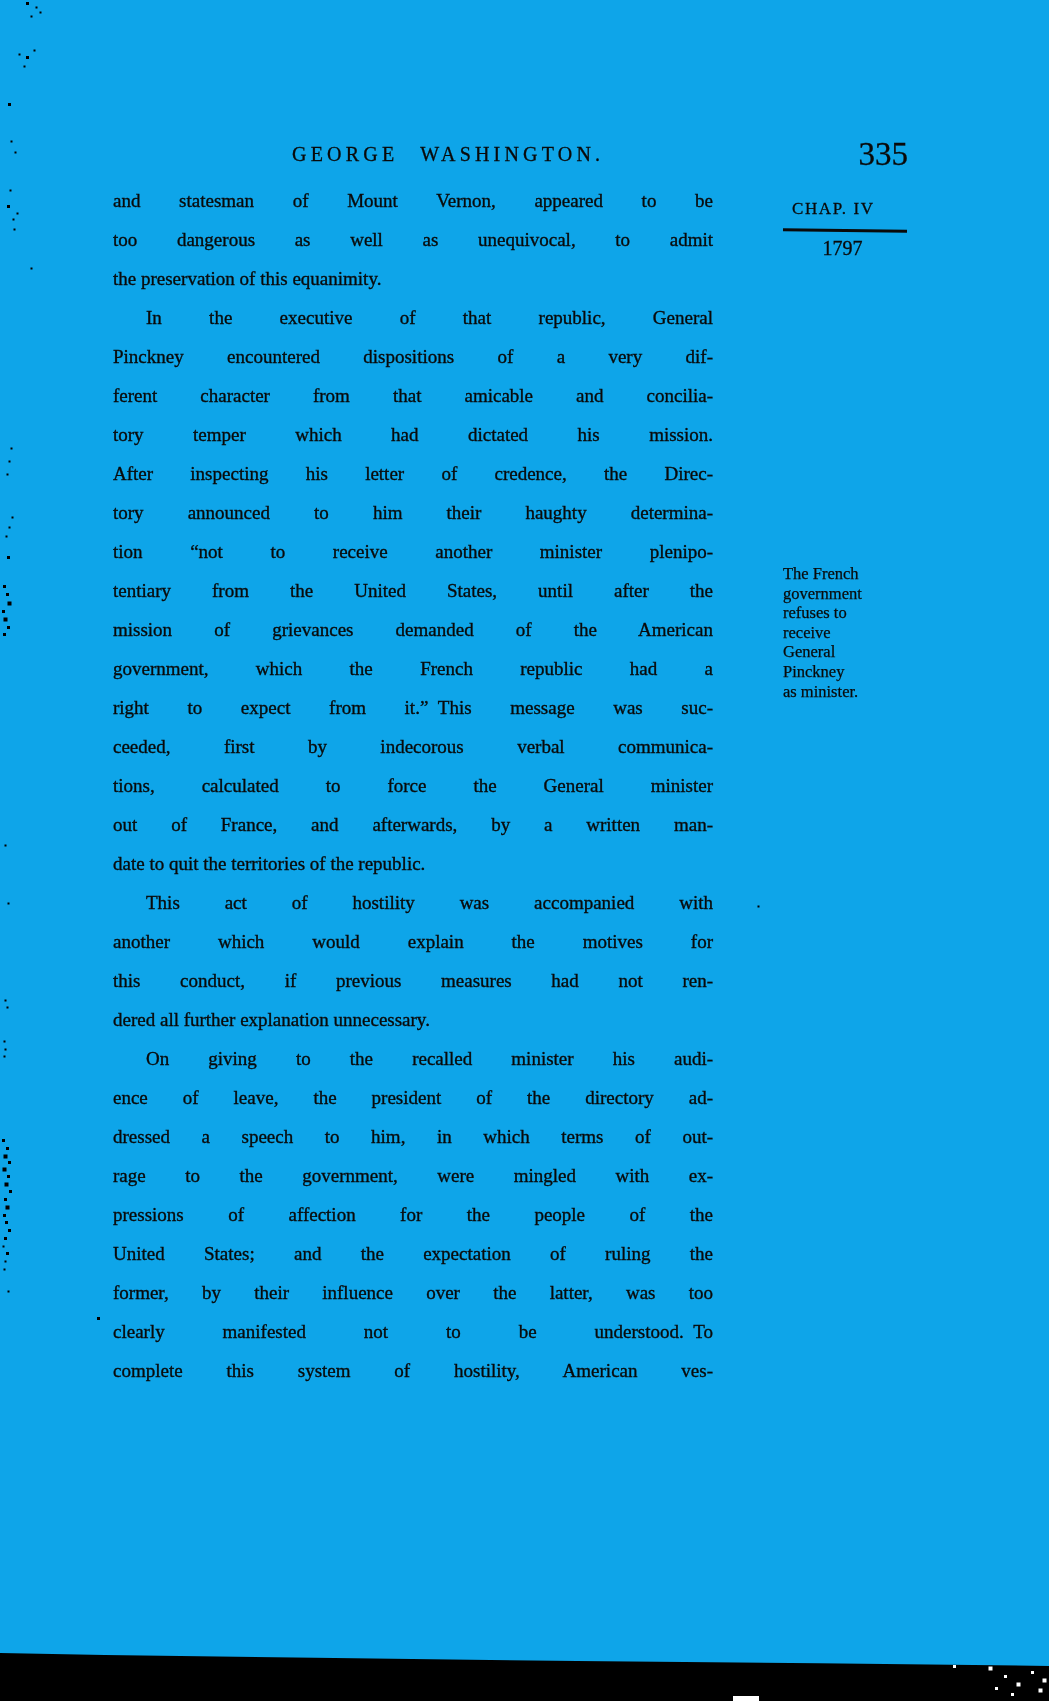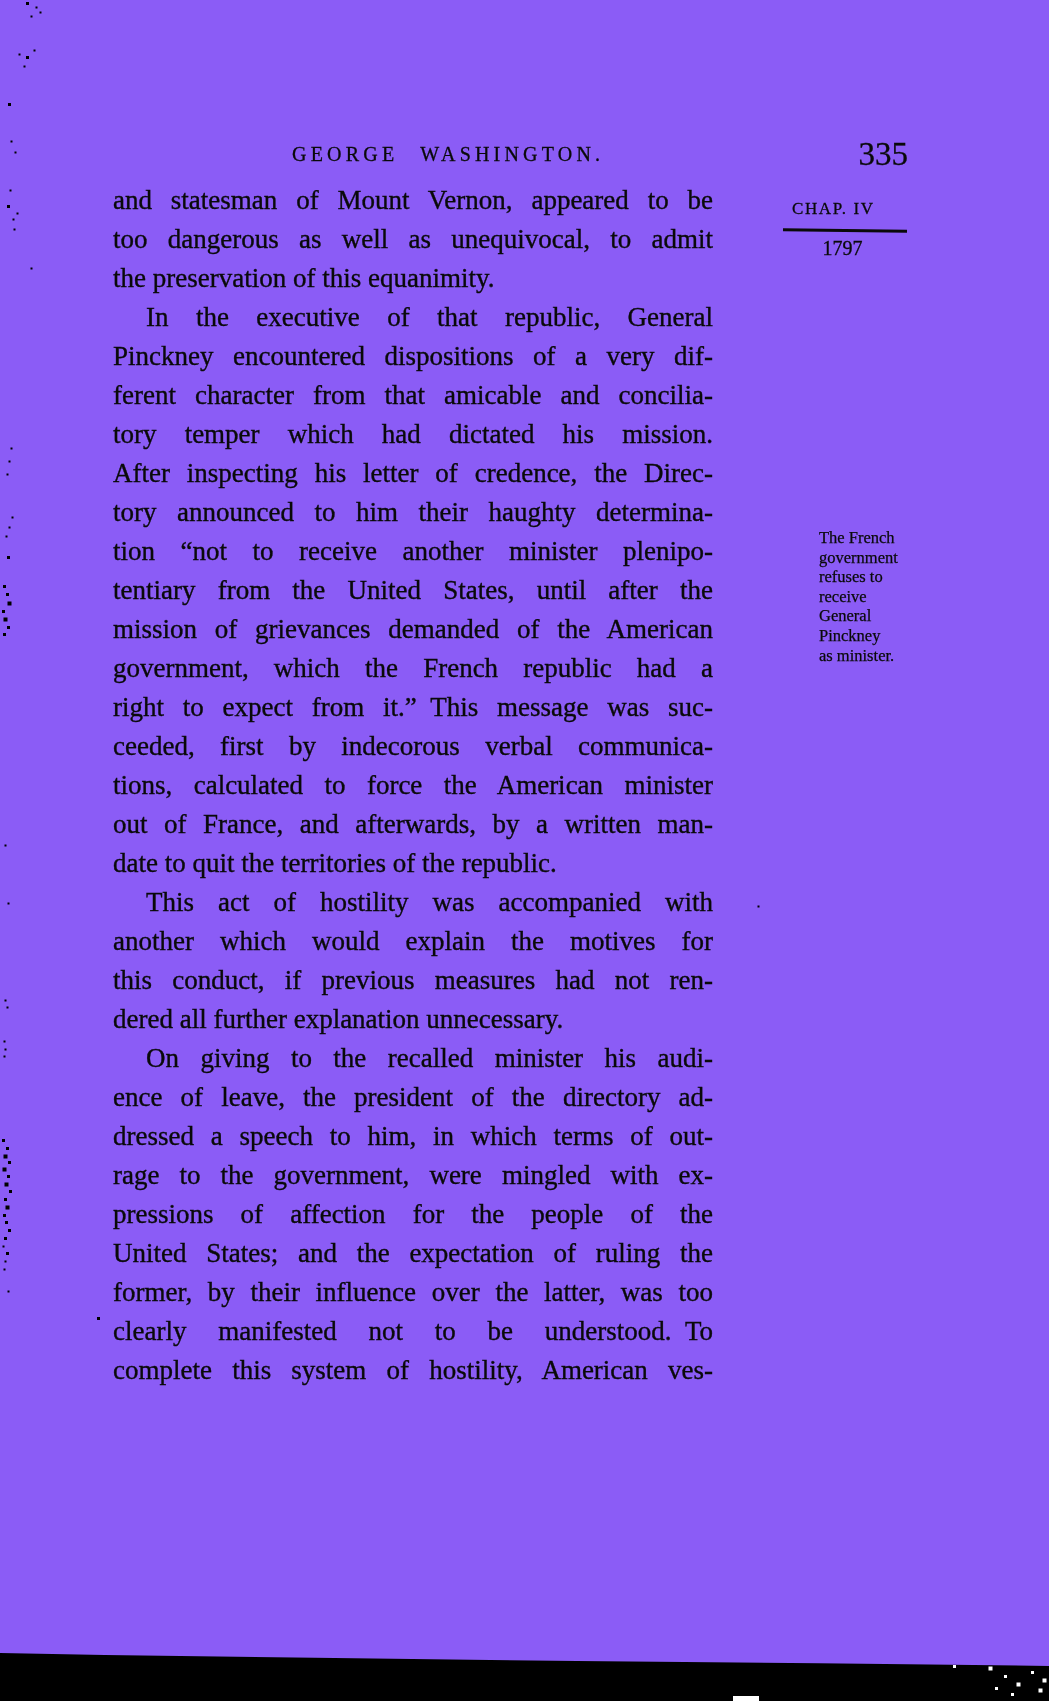--- a/index.html
+++ b/index.html
@@ -1,20 +1,20 @@
 <!DOCTYPE html>
 <html><head>
 <meta charset="utf-8">
 <style>
   * { margin:0; padding:0; box-sizing:border-box; }
   html,body { background:#e8e8e8; }
   .page {
     position:relative;
     width:1049px; height:1701px;
-    background:#8b5cf6;
+    background:#0ea5e9;
     font-family:"Liberation Serif","DejaVu Serif",serif;
     color:#0a0a0a;
     overflow:hidden;
     margin:0 auto;
   }
   
   .running-header {
     position:absolute; left:292px; top:143px;
     font-size:20px; letter-spacing:4.2px; word-spacing:13px;
     -webkit-text-stroke:0.3px #0a0a0a;
@@ -37,31 +37,31 @@
   .year-label {
     position:absolute; left:795px; top:237px; width:95px;
     text-align:center; font-size:20px;
     -webkit-text-stroke:0.3px #0a0a0a;
   }
   
   .body-text {
     position:absolute; left:113px; top:181px; width:600px;
   }
   .bl {
-    height:39px; line-height:39px; font-size:27px;
+    height:39px; line-height:39px; font-size:19px;
     text-align:justify; text-align-last:justify;
     white-space:normal; overflow:visible;
     -webkit-text-stroke:0.35px #0a0a0a;
   }
   .bl.plast { text-align-last:left; }
   .bl.indent { text-indent:33px; }
   
   .margin-note {
-    position:absolute; left:783px; top:528px; width:135px;
-    font-size:16.5px; line-height:19.6px;margin-left:36px;
+    position:absolute; left:783px; top:564px; width:135px;
+    font-size:16.5px; line-height:19.6px;
     -webkit-text-stroke:0.25px #0a0a0a;
   }
   
   .scan-band {
     position:absolute; left:0; top:1647px; width:1049px; height:54px;
     background:#000;
     clip-path:polygon(0 11%, 10% 15%, 30% 20%, 55% 26%, 78% 30%, 100% 35%, 100% 100%, 0 100%);
   }
   .band-notch {
     position:absolute; left:733px; top:1696px; width:26px; height:5px;
@@ -120,21 +120,21 @@
     <div class="bl">ferent character from that amicable and concilia-</div>
     <div class="bl">tory temper which had dictated his mission.</div>
     <div class="bl">After inspecting his letter of credence, the Direc-</div>
     <div class="bl">tory announced to him their haughty determina-</div>
     <div class="bl">tion “not to receive another minister plenipo-</div>
     <div class="bl">tentiary from the United States, until after the</div>
     <div class="bl">mission of grievances demanded of the American</div>
     <div class="bl">government, which the French republic had a</div>
     <div class="bl">right to expect from it.” This message was suc-</div>
     <div class="bl">ceeded, first by indecorous verbal communica-</div>
-    <div class="bl">tions, calculated to force the American minister</div>
+    <div class="bl">tions, calculated to force the General minister</div>
     <div class="bl">out of France, and afterwards, by a written man-</div>
     <div class="bl plast">date to quit the territories of the republic.</div>
 
     <div class="bl indent">This act of hostility was accompanied with</div>
     <div class="bl">another which would explain the motives for</div>
     <div class="bl">this conduct, if previous measures had not ren-</div>
     <div class="bl plast">dered all further explanation unnecessary.</div>
 
     <div class="bl indent">On giving to the recalled minister his audi-</div>
     <div class="bl">ence of leave, the president of the directory ad-</div>

